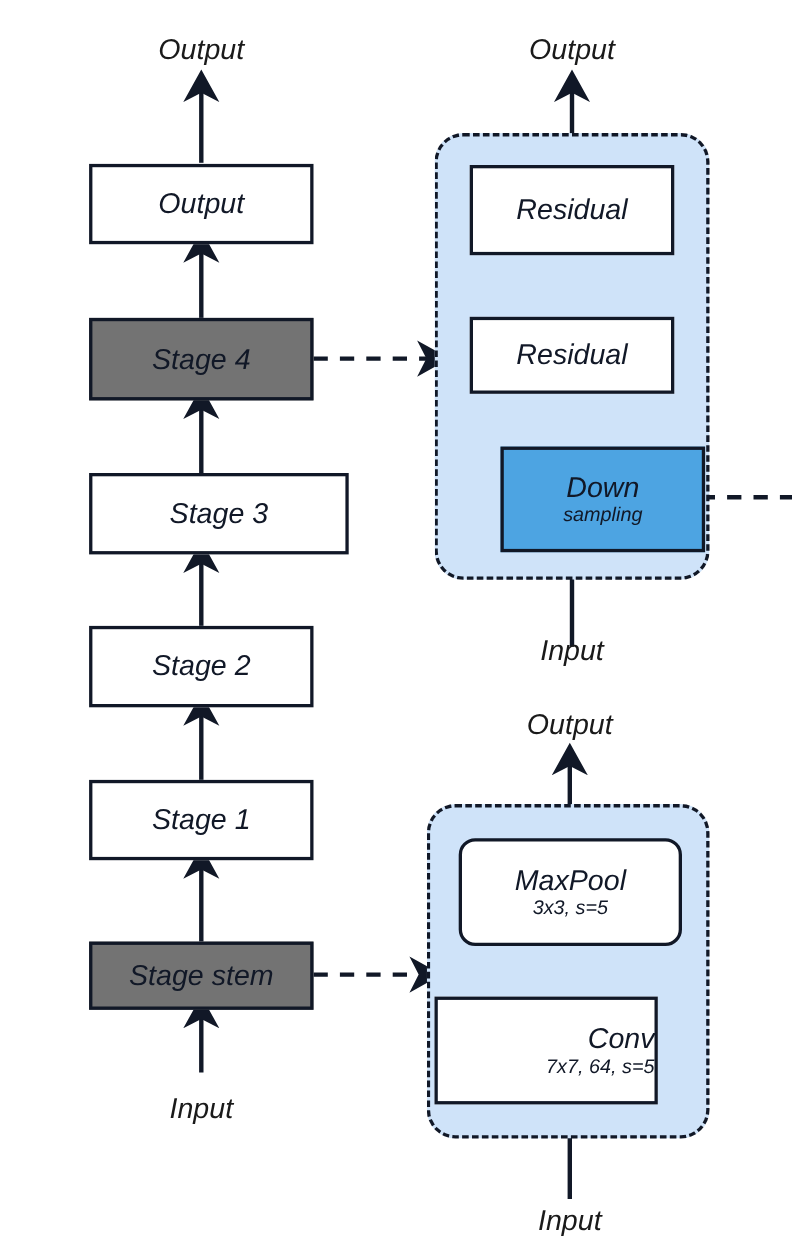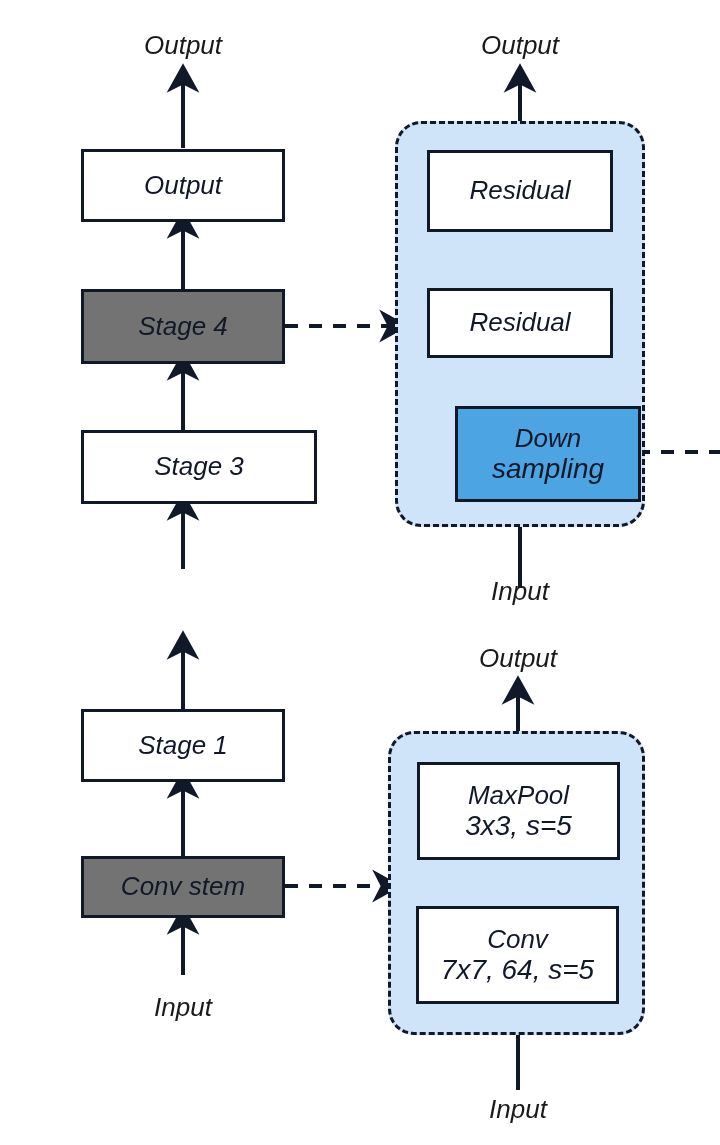--- a/index.html
+++ b/index.html
@@ -7,21 +7,21 @@
        font-family:"Liberation Sans","DejaVu Sans",sans-serif;}
   #stage{position:absolute;left:0;top:0;width:720px;height:1145px;font-style:italic;}
 
   .lbl{position:absolute;color:#1a1a1a;font-size:26px;line-height:1;
        text-align:center;white-space:nowrap;}
 
   .node{position:absolute;box-sizing:border-box;border:3px solid #111827;
         background:#ffffff;display:flex;flex-direction:column;
         align-items:center;justify-content:center;color:#111827;
         font-size:26px;line-height:1.12;text-align:center;}
-  .node .l2{font-size:28px;}
+  .node .l2{font-size:18px;}
 
   .fill-lightblue{background:#737373;}
   .fill-midblue{background:#4da4e2;}
 
   .group{position:absolute;box-sizing:border-box;
          border:3px dashed #111827;border-radius:26px;background:#cfe3f9;}
 
   svg.edges{position:absolute;left:0;top:0;width:720px;height:1145px;
             pointer-events:none;}
 </style>
@@ -76,27 +76,30 @@
   </div>
 
   <div class="node fill-lightblue" style="left:81px;top:289px;width:204px;height:75px;">
     <span>Stage 4</span>
   </div>
 
   <div class="node" style="left:81px;top:430px;width:236px;height:74px;">
     <span>Stage 3</span>
   </div>
 
+  <div class="node" style="left:81px;top:569px;width:204px;height:74px;">
+    <span>Stage 2</span>
+  </div>
 
   <div class="node" style="left:81px;top:709px;width:204px;height:73px;justify-content:center;">
     <span>Stage 1</span>
   </div>
 
   <div class="node fill-lightblue" style="left:81px;top:856px;width:204px;height:62px;">
-    <span>Conv stem</span>
+    <span>Stage stem</span>
   </div>
 
   <div class="lbl" style="left:81px;top:994px;width:204px;">Input</div>
 
   <div class="lbl" style="left:420px;top:32px;width:200px;">Output</div>
 
   <div class="group" style="left:395px;top:121px;width:250px;height:406px;"></div>
 
   <div class="node" style="left:427px;top:150px;width:186px;height:82px;">
     <span>Residual</span>
@@ -110,25 +113,25 @@
     <span>Down</span>
     <span class="l2">sampling</span>
   </div>
 
   <div class="lbl" style="left:420px;top:578px;width:200px;">Input</div>
 
   <div class="lbl" style="left:418px;top:645px;width:200px;">Output</div>
 
   <div class="group" style="left:388px;top:731px;width:257px;height:304px;"></div>
 
-  <div class="node" style="left:417px;top:762px;width:203px;height:98px;">
+  <div class="node" style="left:417px;top:762px;width:203px;height:98px;border-radius:15px;">
     <span>MaxPool</span>
     <span class="l2">3x3, s=5</span>
   </div>
 
-  <div class="node" style="left:416px;top:906px;width:203px;height:98px;">
+  <div class="node" style="left:395px;top:906px;width:203px;height:98px;align-items:flex-end;">
     <span>Conv</span>
     <span class="l2">7x7, 64, s=5</span>
   </div>
 
   <div class="lbl" style="left:418px;top:1096px;width:200px;">Input</div>
 
 </div>
 
 </body></html>

